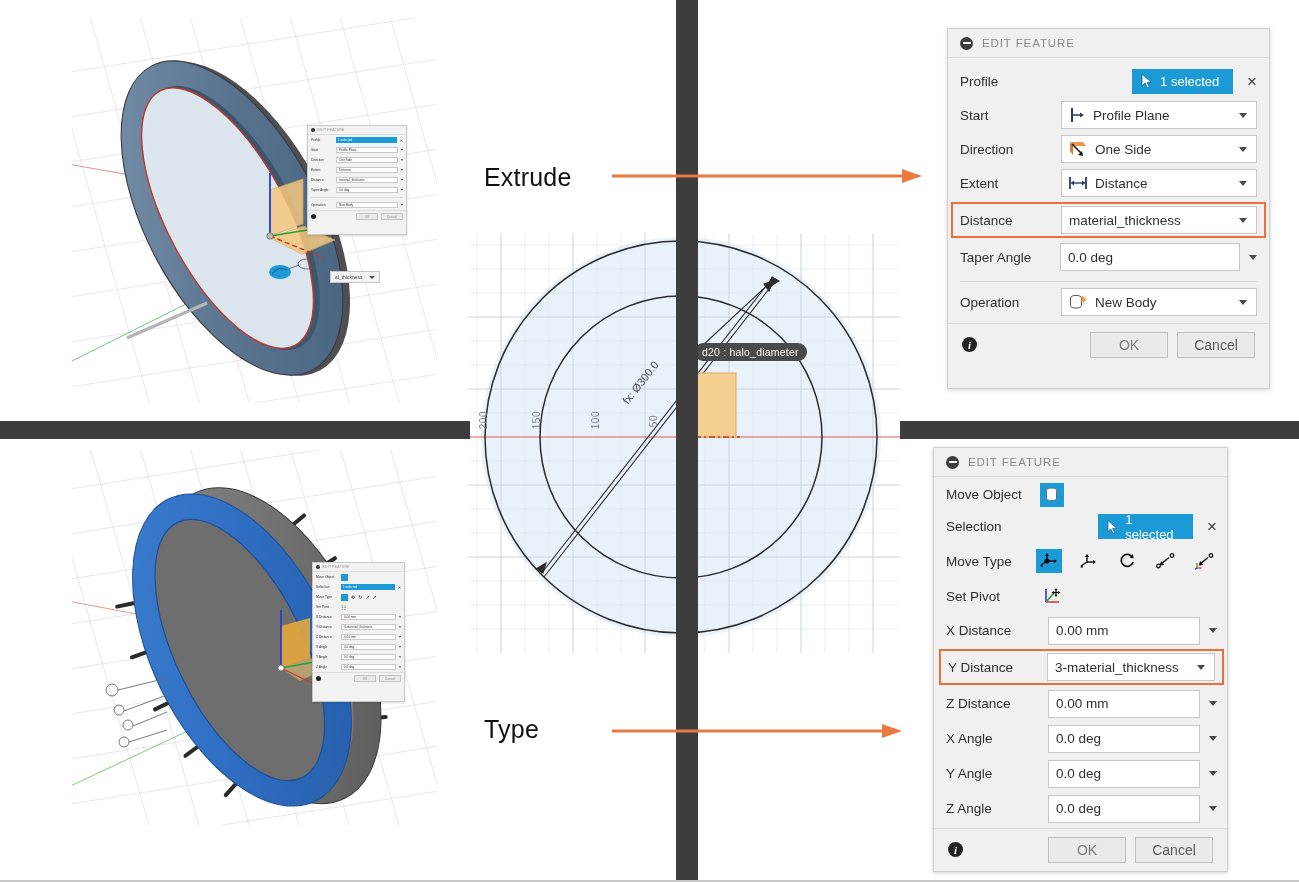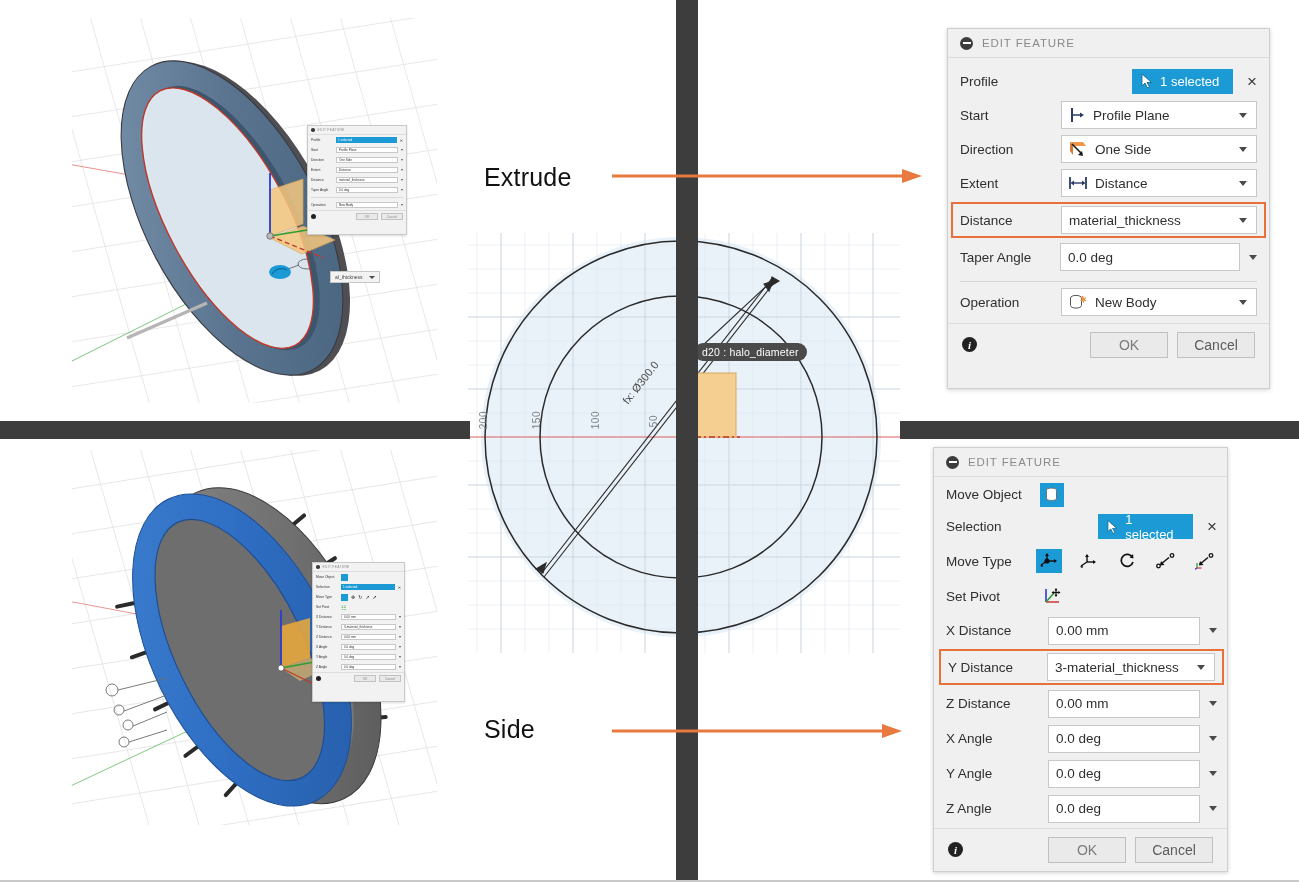--- a/index.html
+++ b/index.html
@@ -527,21 +527,21 @@
 <div class="bottom-rule"></div>
 
 <div class="anno-label" style="left:484px; top:163px;">Extrude</div>
 <div class="arrow-wrap" style="left:612px; top:160px; width:310px; height:30px;">
   <svg width="310" height="30" viewBox="0 0 310 30">
     <path d="M0 16 L292 16" stroke="#e8793f" stroke-width="3.2"></path>
     <path d="M310 16 L290 9 L290 23 Z" fill="#e8793f"></path>
   </svg>
 </div>
 
-<div class="anno-label" style="left:484px; top:715px;">Side</div>
+<div class="anno-label" style="left:484px; top:715px;">Type</div>
 <div class="arrow-wrap" style="left:612px; top:715px; width:290px; height:30px;">
   <svg width="290" height="30" viewBox="0 0 290 30">
     <path d="M0 16 L272 16" stroke="#e8793f" stroke-width="3.2"></path>
     <path d="M290 16 L270 9 L270 23 Z" fill="#e8793f"></path>
   </svg>
 </div>
 
 <div class="dlg" style="left:947px; top:28px; width:323px; height:361px;">
   <div class="dlg-header">
     <span class="collapse-icon"></span>

